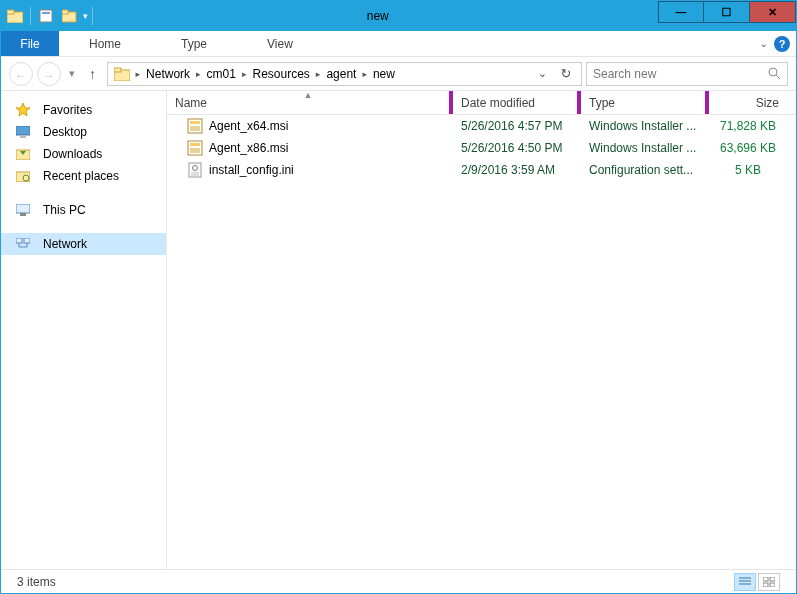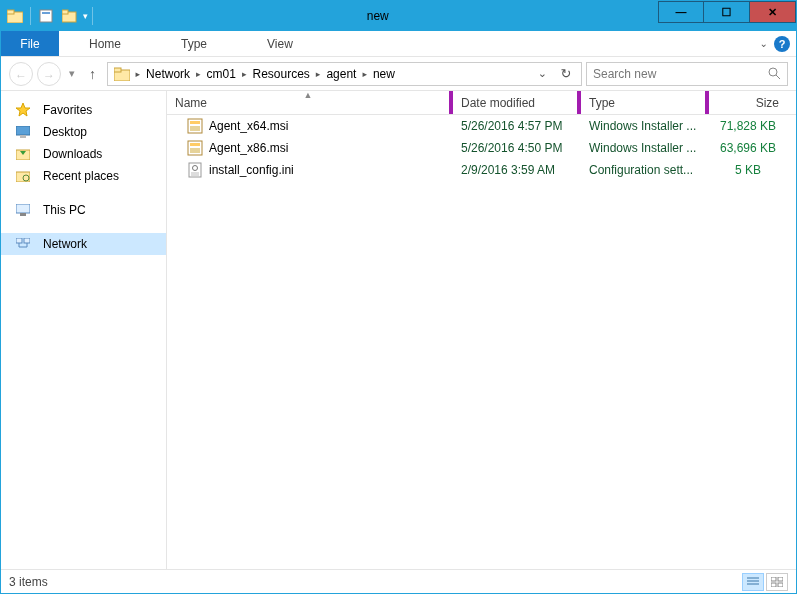--- a/index.html
+++ b/index.html
@@ -57,21 +57,21 @@
   .col-size{width:78px; justify-content:flex-end;}
   .sort-ind { color:#888; font-size:9px; margin-left:auto; position:absolute; left:50%; top:-1px; transform:translateX(-50%);}
   .filerows{overflow:auto; flex:1;}
   .filerow { height:22px; display:flex; align-items:center;}
   .filerow .col{border:none;}
   .file-icon{width:16px;height:16px;margin-right:6px;display:inline-flex;align-items:center;justify-content:center;}
   .col-name .cell{display:flex;align-items:center; padding-left:12px;}
   .col-size .cell{width:100%; text-align:center; color:#15803d;}
   .col-date .cell,.col-type .cell{color:#14532d;}
   
-  .statusbar { height:24px; border-top:1px solid #e5e5e5; display:flex; align-items:center; font-size:12px; padding:0 8px; color:#444;}
+  .statusbar { height:24px; border-top:1px solid #e5e5e5; display:flex; align-items:center; font-size:12px; padding:0 16px; color:#444;}
   .statusbar-right{margin-left:auto; display:flex; gap:2px;}
   .view-btn{width:22px;height:18px;border:1px solid #ccc;display:flex;align-items:center;justify-content:center;font-size:10px;color:#555;}
   .view-btn.active{background:#cce8ff;border-color:#99cfff;}
   
   svg{display:block;}
 </style>
 </head>
 <body>
 
 <div class="window">

